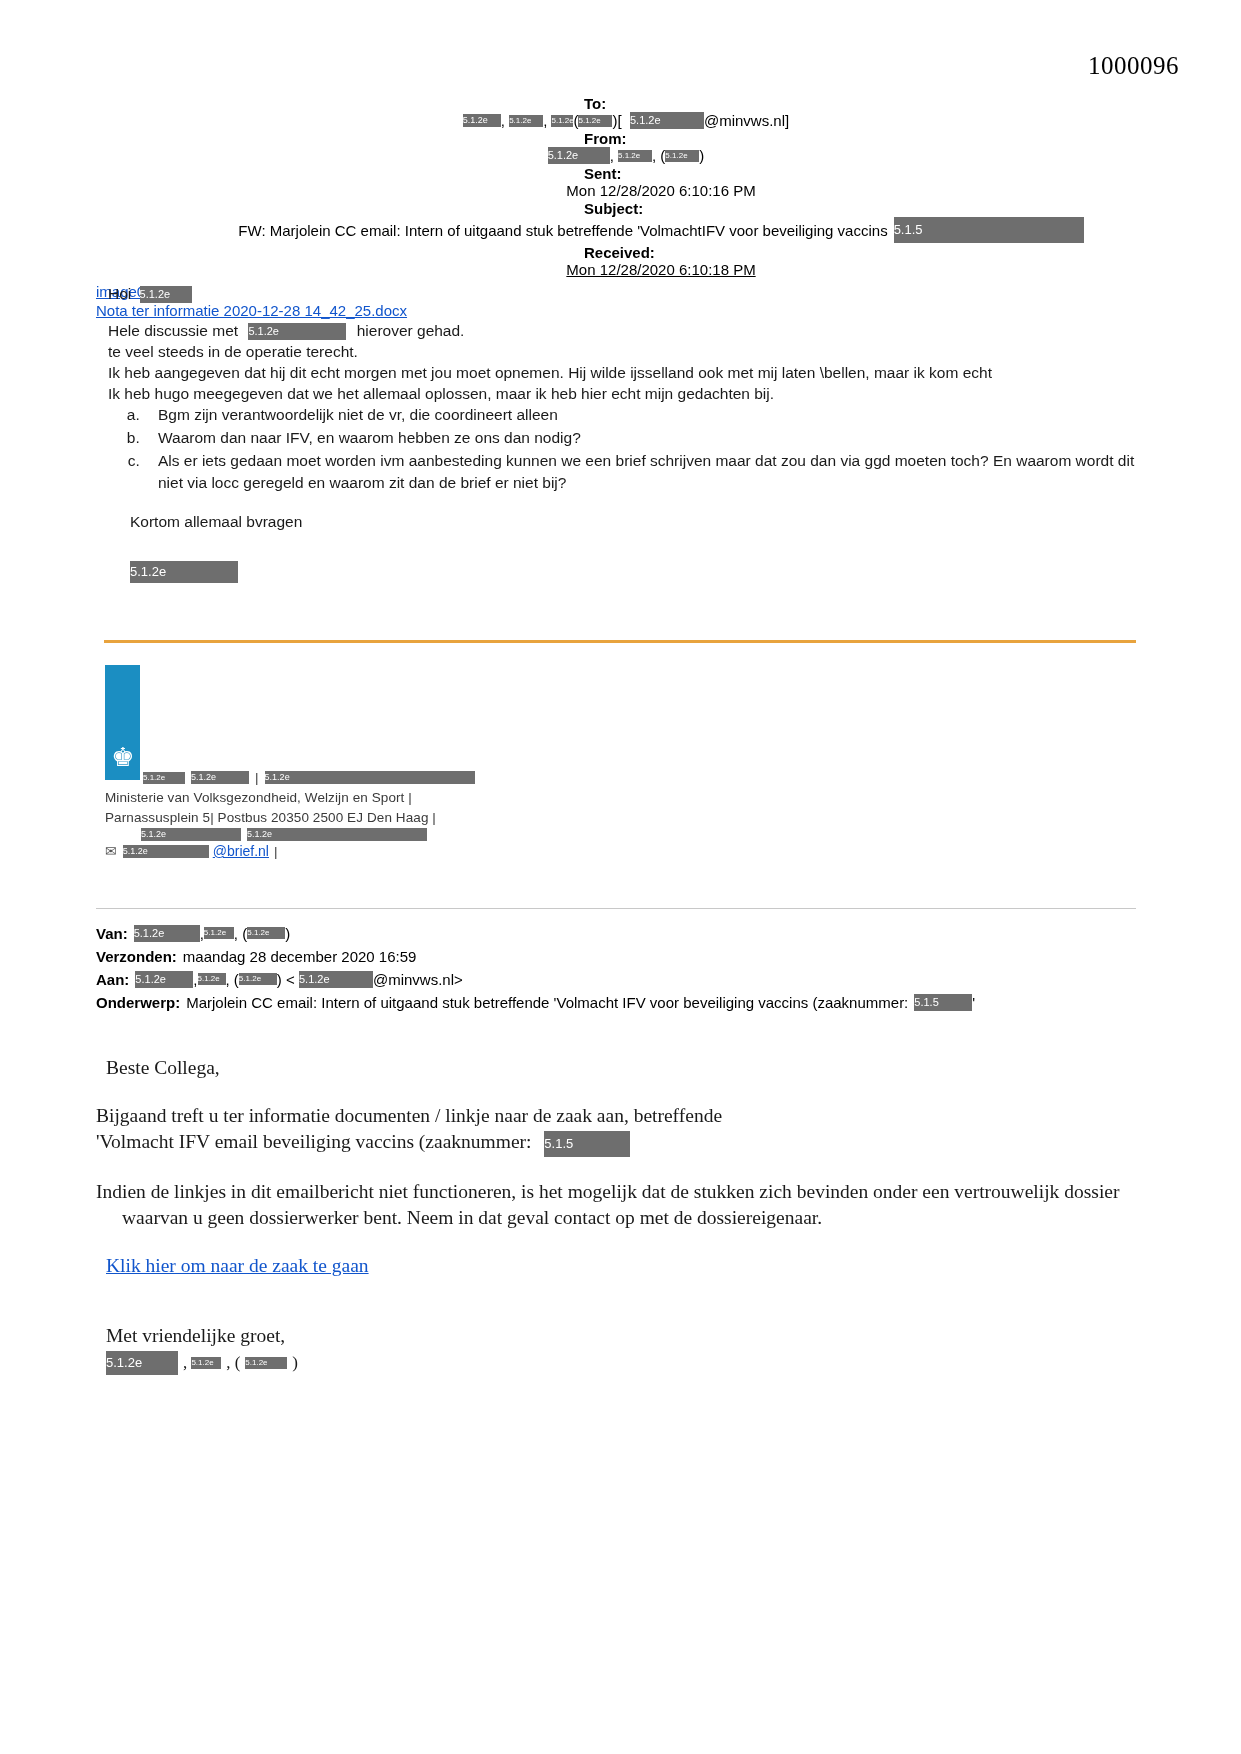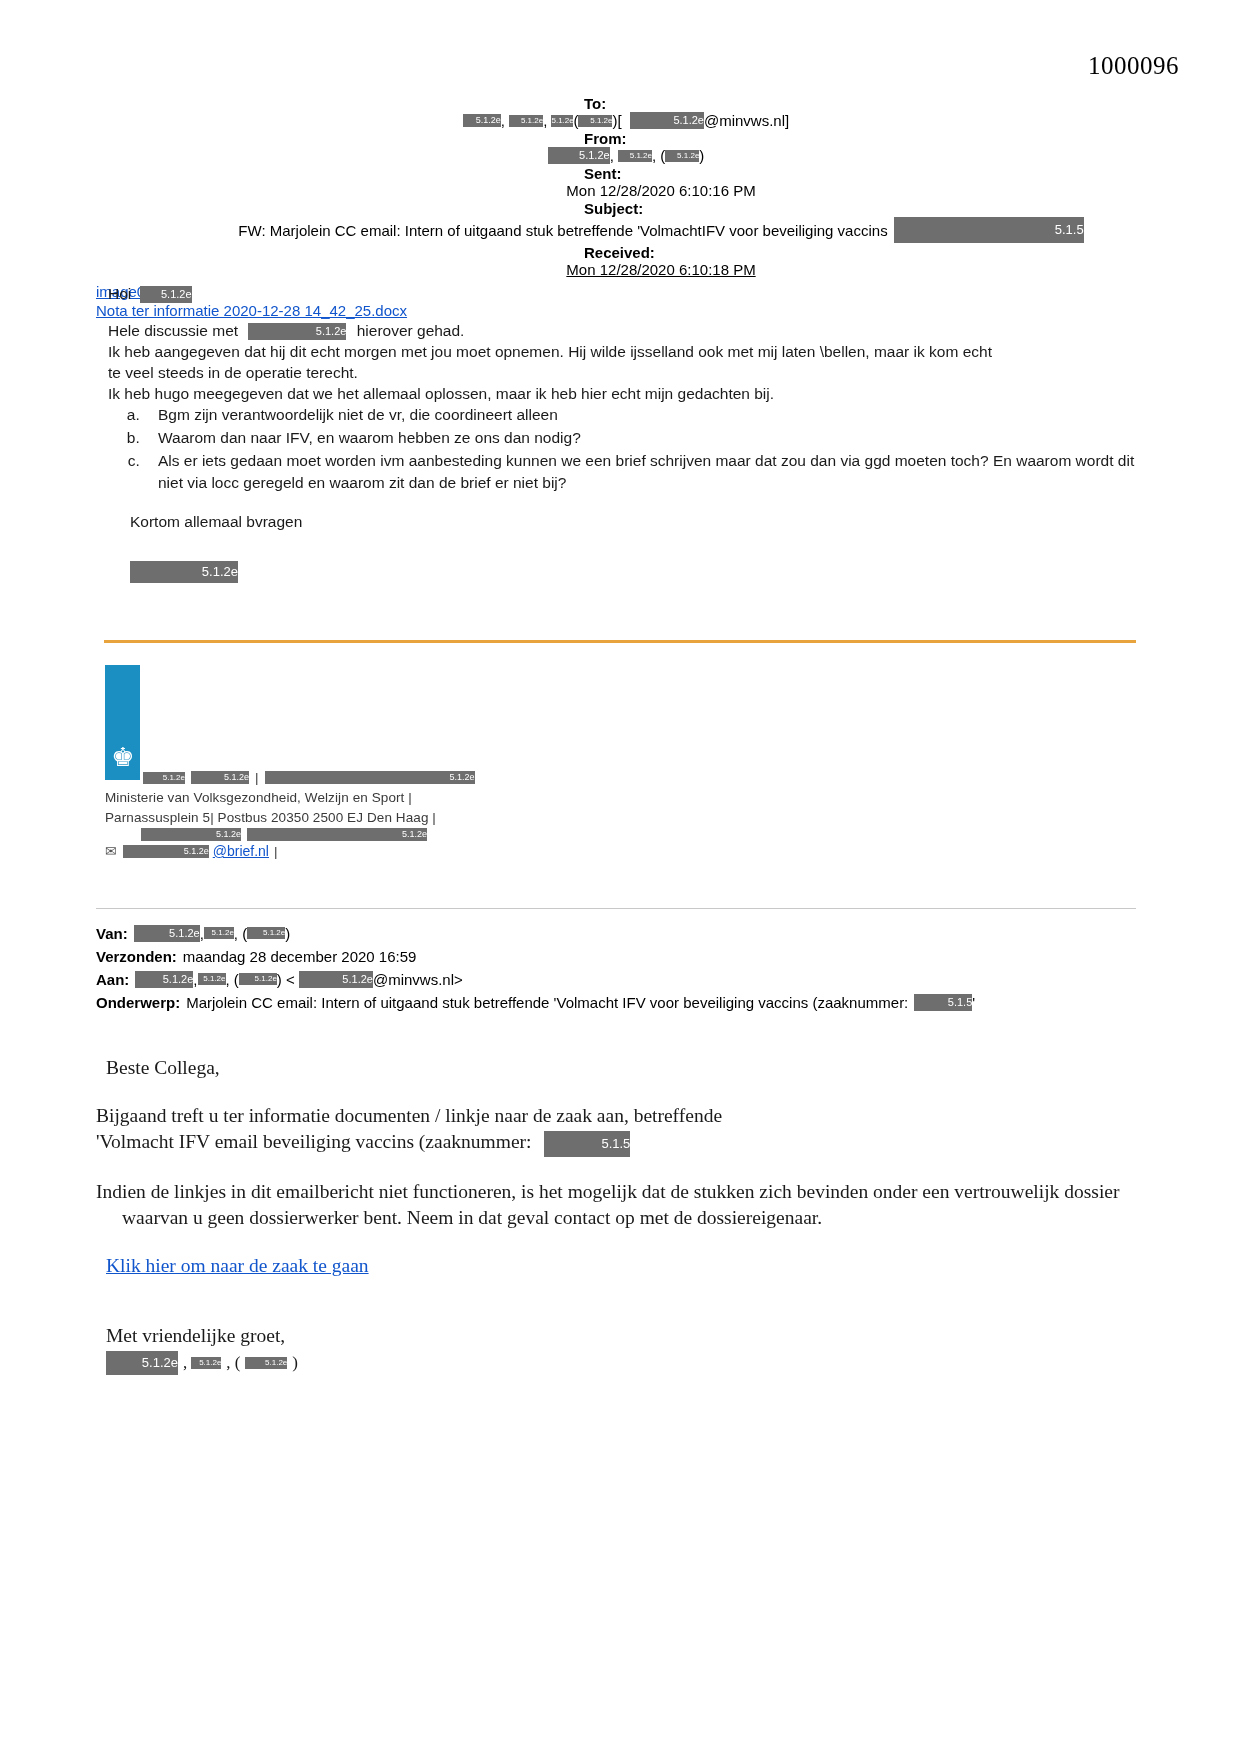--- a/index.html
+++ b/index.html
@@ -27,21 +27,21 @@
     right: 62px;
     font-size: 25px;
     font-family: "Liberation Serif", serif;
     letter-spacing: 0.5px;
   }
   
   .rd {
     display: inline-block;
     background: #6e6e6e;
     color: #ffffff;
-    text-align: right;
+    text-align: left;
     font-family: "Liberation Sans", sans-serif;
     vertical-align: middle;
     line-height: 1;
     padding: 3px 0;
     font-size: 11px;
     box-sizing: border-box;
   }
   .rd.sm { font-size: 9px; padding: 2px 0; }
   .rd.tiny { font-size: 8px; padding: 2px 0; }
 
@@ -254,22 +254,22 @@
     <p>
       <span>Hoi</span>
       <span class="rd" style="width:52px;margin-left:4px;">5.1.2e</span>
     </p>
     <div class="spacer"></div>
     <p>
       <span>Hele discussie met</span>
       <span class="rd" style="width:98px;margin:0 6px;">5.1.2e</span>
       <span>hierover gehad.</span>
     </p>
+    <p>te veel steeds in de operatie terecht.</p>
     <p>Ik heb aangegeven dat hij dit echt morgen met jou moet opnemen. Hij wilde ijsselland ook met mij laten \bellen, maar ik kom echt</p>
-    <p>te veel steeds in de operatie terecht.</p>
     <p>Ik heb hugo meegegeven dat we het allemaal oplossen, maar ik heb hier echt mijn gedachten bij.</p>
     <ol class="olist">
       <li>Bgm zijn verantwoordelijk niet de vr, die coordineert alleen</li>
       <li>Waarom dan naar IFV, en waarom hebben ze ons dan nodig?</li>
       <li>Als er iets gedaan moet worden ivm aanbesteding kunnen we een brief schrijven maar dat zou dan via ggd moeten toch? En waarom wordt dit niet via locc geregeld en waarom zit dan de brief er niet bij?</li>
     </ol>
     <div class="spacer"></div>
     <p style="margin-left:22px;">Kortom allemaal bvragen</p>
     <div class="sig-box">
       <span class="rd" style="width:108px;height:22px;line-height:16px;font-size:13px;">5.1.2e</span>

